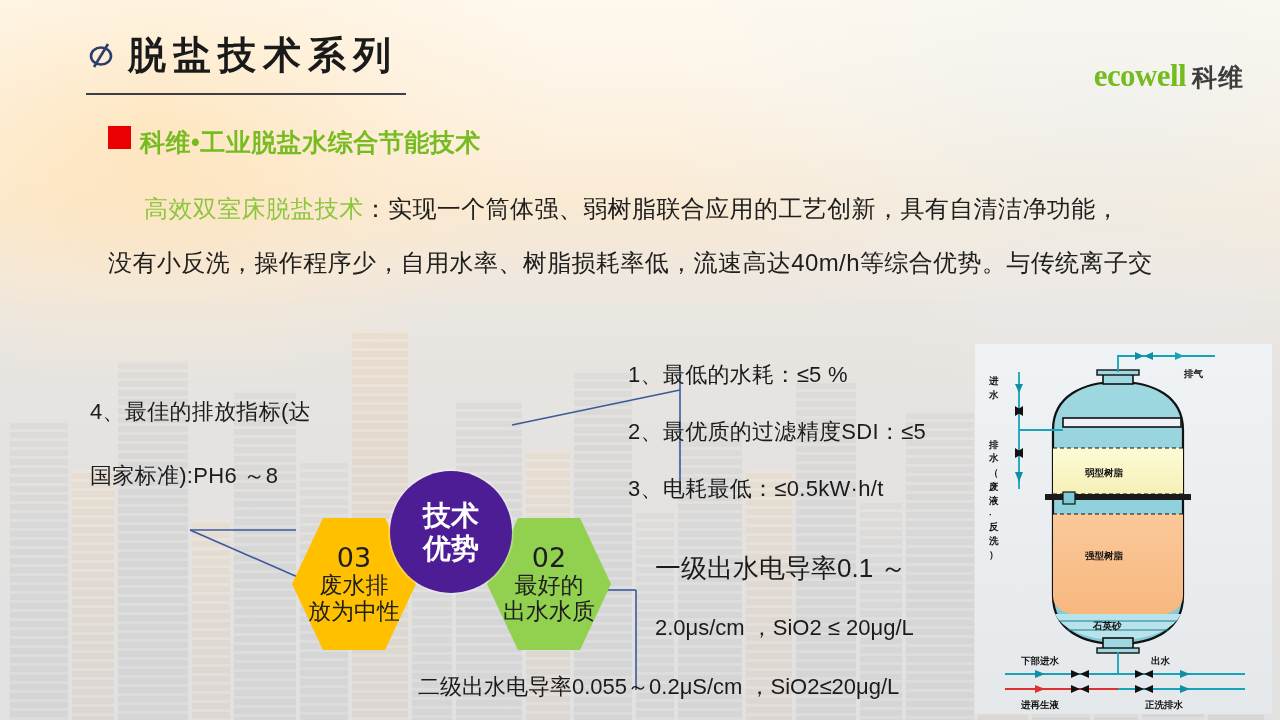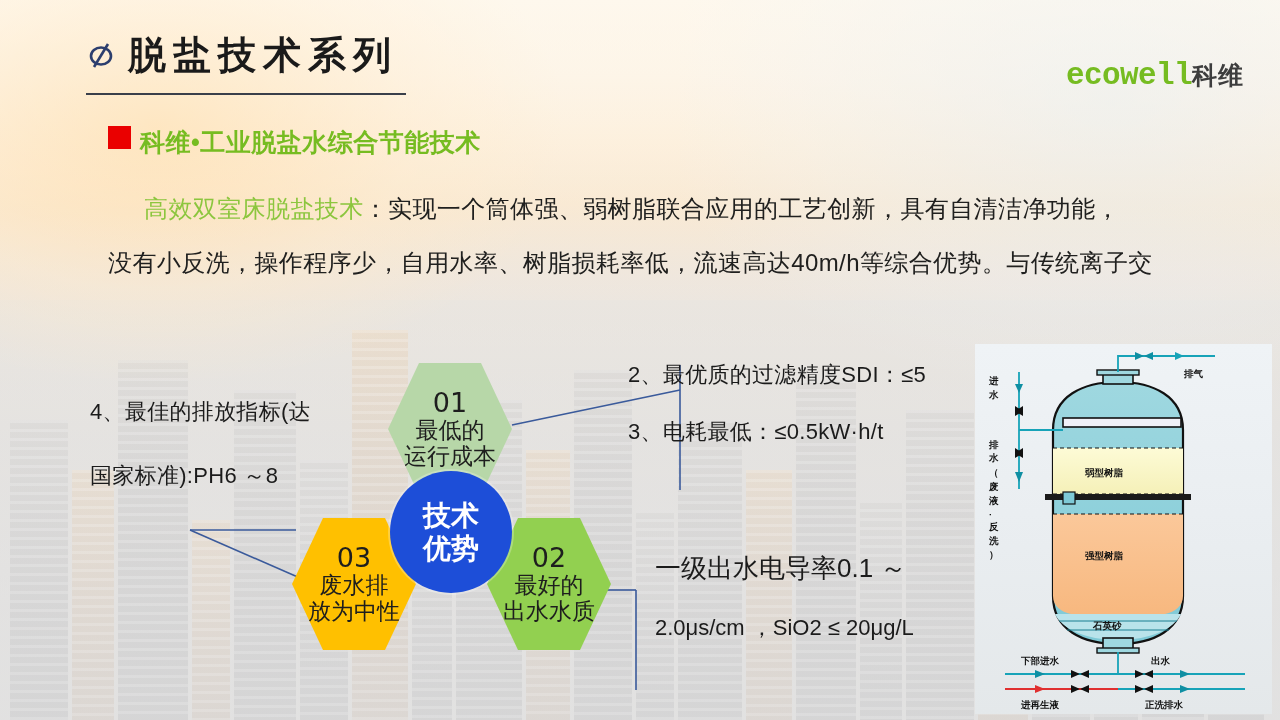--- a/index.html
+++ b/index.html
@@ -28,22 +28,22 @@
 
   
   .hdr-icon{position:absolute;left:86px;top:40px;width:30px;height:30px;}
   .title{position:absolute;left:128px;top:30px;
     font-size:38px;font-weight:bold;color:#1a1a1a;letter-spacing:7px;
     font-family:"DejaVu Sans","Liberation Sans",sans-serif;white-space:nowrap;}
   .hdr-rule{position:absolute;left:86px;top:93px;width:320px;height:2px;background:#3a3f4a;}
 
   .logo{position:absolute;right:36px;top:58px;display:flex;align-items:baseline;}
   .logo-eco{font-size:31px;font-weight:bold;color:#76bc21;letter-spacing:-.6px;
-    font-family:Liberation Mono, monospace;}
-  .logo-cn{font-size:25px;font-weight:bold;color:#3d3d3d;letter-spacing:1px;}
+    font-family:Liberation Serif, serif;}
+  .logo-cn{font-size:25px;font-weight:bold;color:#3d3d3d;margin-left:6px;letter-spacing:1px;}
 
   
   .sub-row{position:absolute;left:108px;top:126px;display:flex;align-items:flex-start;}
   .sub-bullet{width:23px;height:23px;background:#ea0000;margin-right:9px;}
   .sub-text{font-size:25px;font-weight:bold;color:#76bc21;letter-spacing:.5px;white-space:nowrap;}
 
   
   .para{position:absolute;left:108px;top:182px;width:1160px;
     font-size:24px;color:#20201f;line-height:54px;letter-spacing:.4px;}
   .para .lead{color:#8cc63e;}
@@ -54,21 +54,21 @@
   .hexwrap{position:absolute;left:0;top:0;width:1280px;height:720px;}
   .hex{position:absolute;display:flex;flex-direction:column;align-items:center;justify-content:center;
     clip-path:polygon(25% 0%,75% 0%,100% 50%,75% 100%,25% 100%,0% 50%);
     text-align:center;line-height:1.12;}
   .hex .num{font-size:27px;color:#1e1e1e;font-family:"DejaVu Sans","Liberation Sans",sans-serif;}
   .hex .lbl{font-size:23px;color:#1e1e1e;font-weight:500;}
   #hex01{left:388px;top:363px;width:124px;height:132px;background:#b7d7a8;}
   #hex02{left:487px;top:518px;width:124px;height:132px;background:#92d050;}
   #hex03{left:292px;top:518px;width:124px;height:132px;background:#ffc000;}
   #hexcore{left:390px;top:471px;width:122px;height:122px;border-radius:50%;
-    background:#1d4ed8;clip-path:none;box-shadow:0 0 0 2px rgba(255,255,255,.25);}
+    background:#4c1d95;clip-path:none;box-shadow:0 0 0 2px rgba(255,255,255,.25);}
   #hexcore .core-lbl{font-size:28px;color:#ffffff;font-weight:bold;line-height:1.18;text-align:center;}
 
   
   .conn{position:absolute;left:0;top:0;width:1280px;height:720px;pointer-events:none;}
 
   
   .rlist{position:absolute;left:628px;top:360px;width:340px;}
   .rlist div{font-size:22px;color:#1b1b1b;margin-bottom:27px;white-space:nowrap;letter-spacing:.3px;}
   .lnote{position:absolute;left:90px;top:397px;width:290px;}
   .lnote div{font-size:22px;color:#1b1b1b;margin-bottom:34px;white-space:nowrap;letter-spacing:.3px;}
@@ -144,53 +144,50 @@
   <svg class="conn">
     <polyline points="680,365 680,490" fill="none" stroke="#3a5a9b" stroke-width="1.6"></polyline>
     <polyline points="680,390 512,425" fill="none" stroke="#3a5a9b" stroke-width="1.6"></polyline>
     <polyline points="636,590 636,690" fill="none" stroke="#3a5a9b" stroke-width="1.6"></polyline>
     <polyline points="636,590 605,590" fill="none" stroke="#3a5a9b" stroke-width="1.6"></polyline>
     <polyline points="190,530 296,530" fill="none" stroke="#3a5a9b" stroke-width="1.6"></polyline>
     <polyline points="190,530 300,578" fill="none" stroke="#3a5a9b" stroke-width="1.6"></polyline>
   </svg>
 
   <div class="hexwrap">
-    <div class="hex" id="hex01">
-      <span class="num">01</span>
-      <span class="lbl">最低的</span>
-      <span class="lbl">运行成本</span>
-    </div>
     <div class="hex" id="hex02">
       <span class="num">02</span>
       <span class="lbl">最好的</span>
       <span class="lbl">出水水质</span>
     </div>
     <div class="hex" id="hex03">
       <span class="num">03</span>
       <span class="lbl">废水排</span>
       <span class="lbl">放为中性</span>
     </div>
     <div class="hex" id="hexcore">
       <span class="core-lbl">技术</span>
       <span class="core-lbl">优势</span>
     </div>
   </div>
 
   <div class="rlist">
+    <div>1、最低的水耗：≤5 %</div>
     <div>2、最优质的过滤精度SDI：≤5</div>
     <div>3、电耗最低：≤0.5kW·h/t</div>
   </div>
 
   <div class="lnote">
     <div>4、最佳的排放指标(达</div>
     <div>国家标准):PH6 ～8</div>
   </div>
 
   <div class="b1">一级出水电导率0.1 ～</div>
   <div class="b2">2.0μs/cm ，SiO2 ≤ 20μg/L</div>
+  <div class="b3">二级出水电导率0.055～0.2μS/cm ，SiO2≤20μg/L</div>
 
   <div class="diagram">
     <svg width="297" height="370" viewBox="0 0 297 370">
       <defs>
         <linearGradient id="gTop" x1="0" y1="0" x2="0" y2="1">
           <stop offset="0%" stop-color="#9fd8e0"></stop>
             <stop offset="100%" stop-color="#7ec9d6"></stop>
         </linearGradient>
         <linearGradient id="gWeak" x1="0" y1="0" x2="0" y2="1">
           <stop offset="0%" stop-color="#fdfbd6"></stop>

